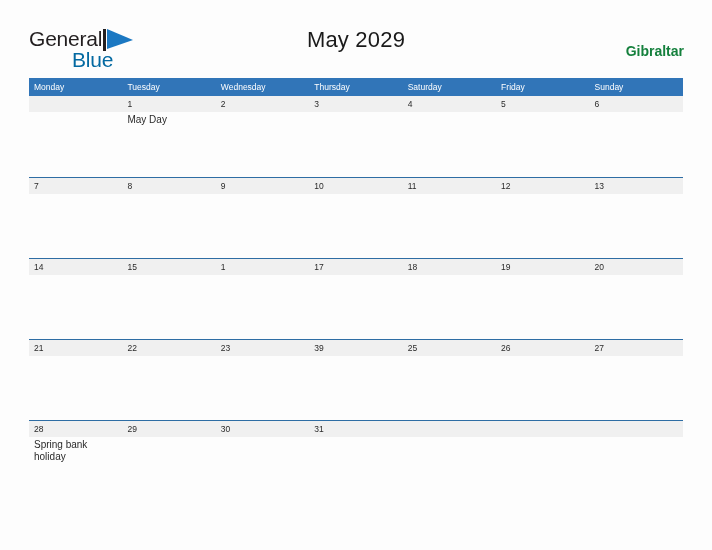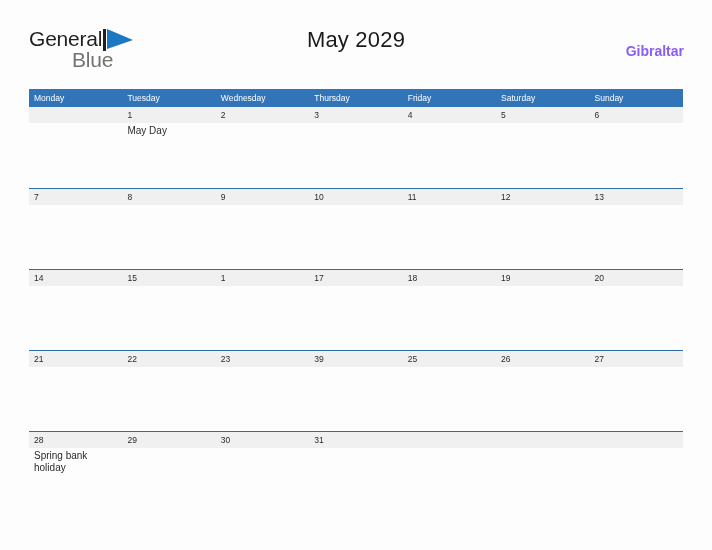--- a/index.html
+++ b/index.html
@@ -50,49 +50,49 @@
     left: 74px;
     top: 1px;
     width: 32px;
     height: 22px;
   }
   .brand-blue {
     position: absolute;
     left: 43px;
     top: 21px;
     font-size: 21px;
-    color: #737373;
+    color: #0369a1;
     letter-spacing: -0.2px;
   }
 
   .month-title {
     position: absolute;
     left: 0;
     top: 27px;
     width: 712px;
     text-align: center;
     font-size: 22px;
     color: #1a1a1a;
     letter-spacing: 0.2px;
   }
 
   .region-label {
     position: absolute;
     right: 28px;
     top: 43px;
     font-size: 14px;
     font-weight: bold;
-    color: #8b5cf6;
+    color: #15803d;
   }
 
   
   .calendar {
     position: absolute;
     left: 29px;
-    top: 89px;
+    top: 78px;
     width: 654px;
   }
 
   .weekday-header {
     display: flex;
     width: 654px;
     height: 18px;
     background: #3175b8;
   }
   .weekday-cell {
@@ -180,22 +180,22 @@
   <div class="region-label">Gibraltar</div>
 </div>
 
 <div class="calendar">
 
   <div class="weekday-header">
     <div class="weekday-cell">Monday</div>
     <div class="weekday-cell">Tuesday</div>
     <div class="weekday-cell">Wednesday</div>
     <div class="weekday-cell">Thursday</div>
+    <div class="weekday-cell">Saturday</div>
     <div class="weekday-cell">Friday</div>
-    <div class="weekday-cell">Saturday</div>
     <div class="weekday-cell">Sunday</div>
   </div>
 
   <div class="week-row">
     <div class="date-band"></div>
     <div class="day-cells">
       <div class="day-cell empty">
         
         
       </div>

